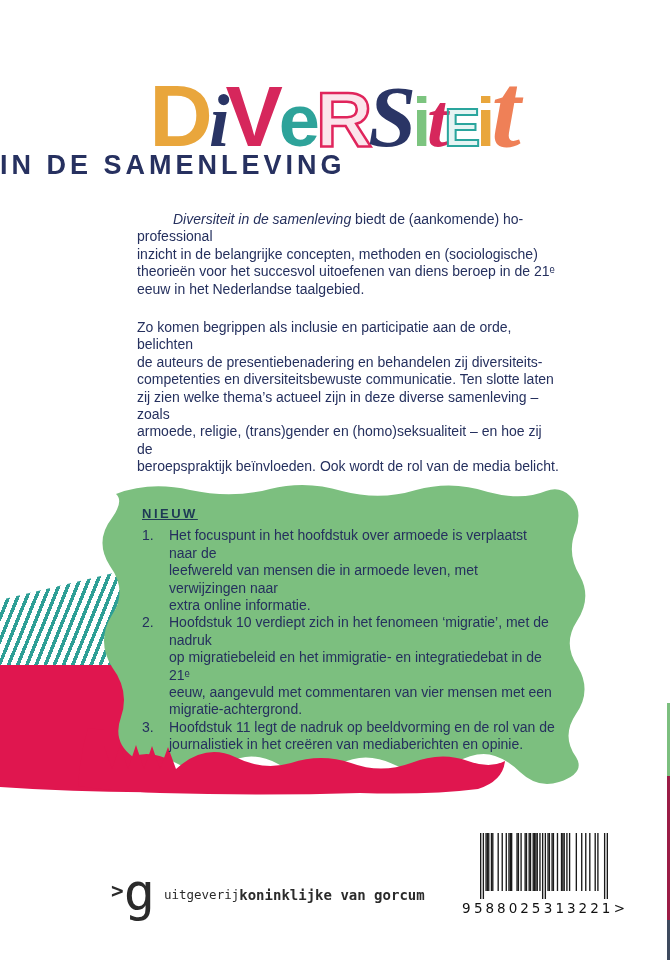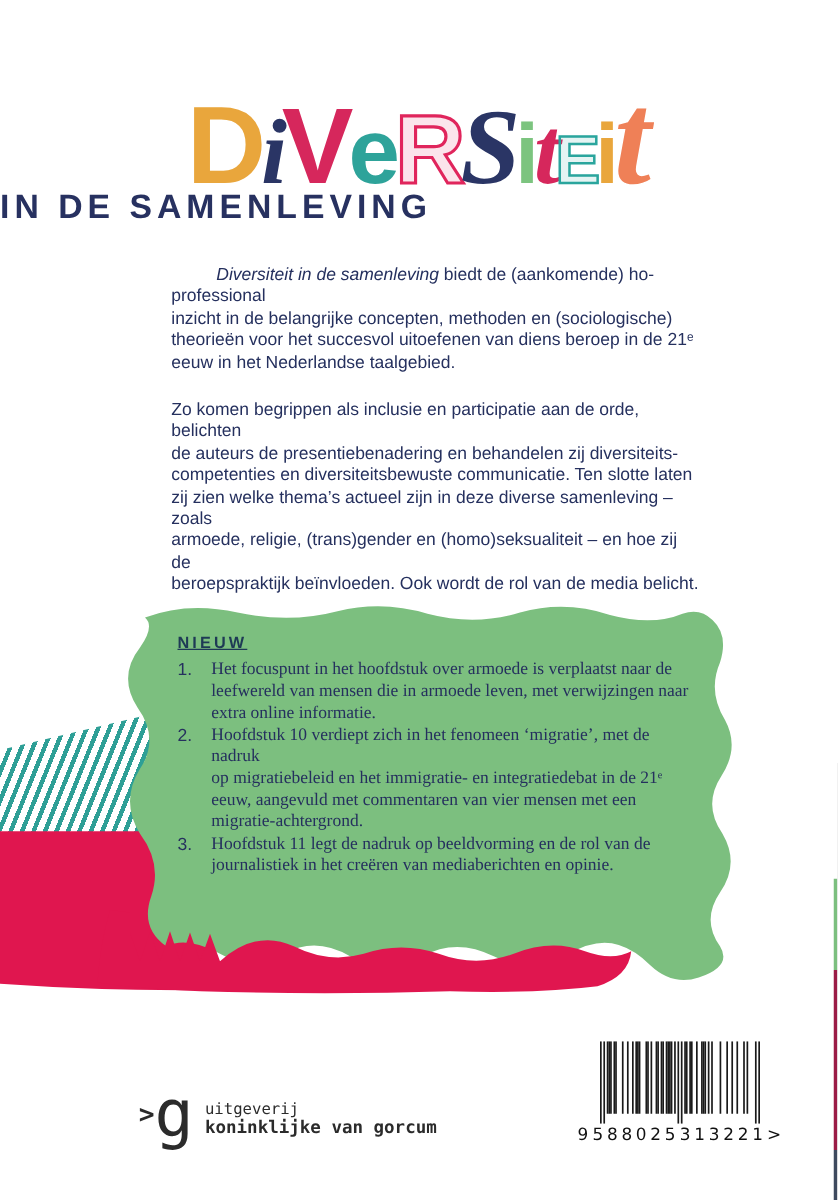--- a/index.html
+++ b/index.html
@@ -31,28 +31,28 @@
     -webkit-clip-path:polygon(0 32px,122px 3px,122px 100px,0 98px);
     clip-path:polygon(0 32px,122px 3px,122px 100px,0 98px);
   }
   .deco{position:absolute;left:0;top:0;width:670px;height:960px;pointer-events:none;}
   
   .nieuw{position:absolute;left:142px;top:505px;width:416px;font-size:14px;line-height:17.4px;}
   .nieuw h2{margin:0 0 5px 0;font-size:13px;letter-spacing:2.5px;font-weight:bold;color:#1e3a55;text-decoration:underline;}
   .nieuw ol{list-style:none;margin:0;padding:0;}
   .nieuw li{position:relative;padding-left:27px;margin:0;}
   .nieuw li .num{position:absolute;left:0;top:0;}
-  .nieuw li .txt{white-space:pre-line;display:block;font-family:Liberation Serif, serif;}
+  .nieuw li .txt{white-space:pre-line;display:block;}
   .closing{margin-top:17px;white-space:pre-line;}
   
   .publisher{position:absolute;left:111px;top:869px;display:flex;align-items:center;color:#2b2b2b;}
   .pub-mark{display:flex;align-items:flex-start;margin-right:9px;}
   .pub-gt{font-size:21px;font-weight:bold;line-height:1;margin-top:12px;font-family:"DejaVu Sans Mono",monospace;}
   .pub-g{font-size:52px;line-height:0.92;font-weight:normal;font-family:"DejaVu Sans Mono",monospace;}
-  .pub-text{display:flex;flex-direction:column;font-family:"DejaVu Sans Mono",monospace;margin-top:4px;}
+  .pub-text{display:flex;flex-direction:row;font-family:"DejaVu Sans Mono",monospace;margin-top:4px;}
   .pub-line1{font-size:12.5px;line-height:15px;}
   .pub-line2{font-size:14px;line-height:16px;font-weight:bold;}
   
   .barcode{position:absolute;left:460px;top:830px;width:170px;height:88px;background:#fff;}
   .barcode svg{position:absolute;left:20px;top:3px;}
   .bc-digits{
     position:absolute;left:0;right:0;bottom:2px;display:flex;justify-content:space-between;
     font-size:13.5px;color:#111;padding:0 2px;font-family:"DejaVu Sans",sans-serif;
   }
   .bc-digits span{letter-spacing:3px;background:transparent;}

